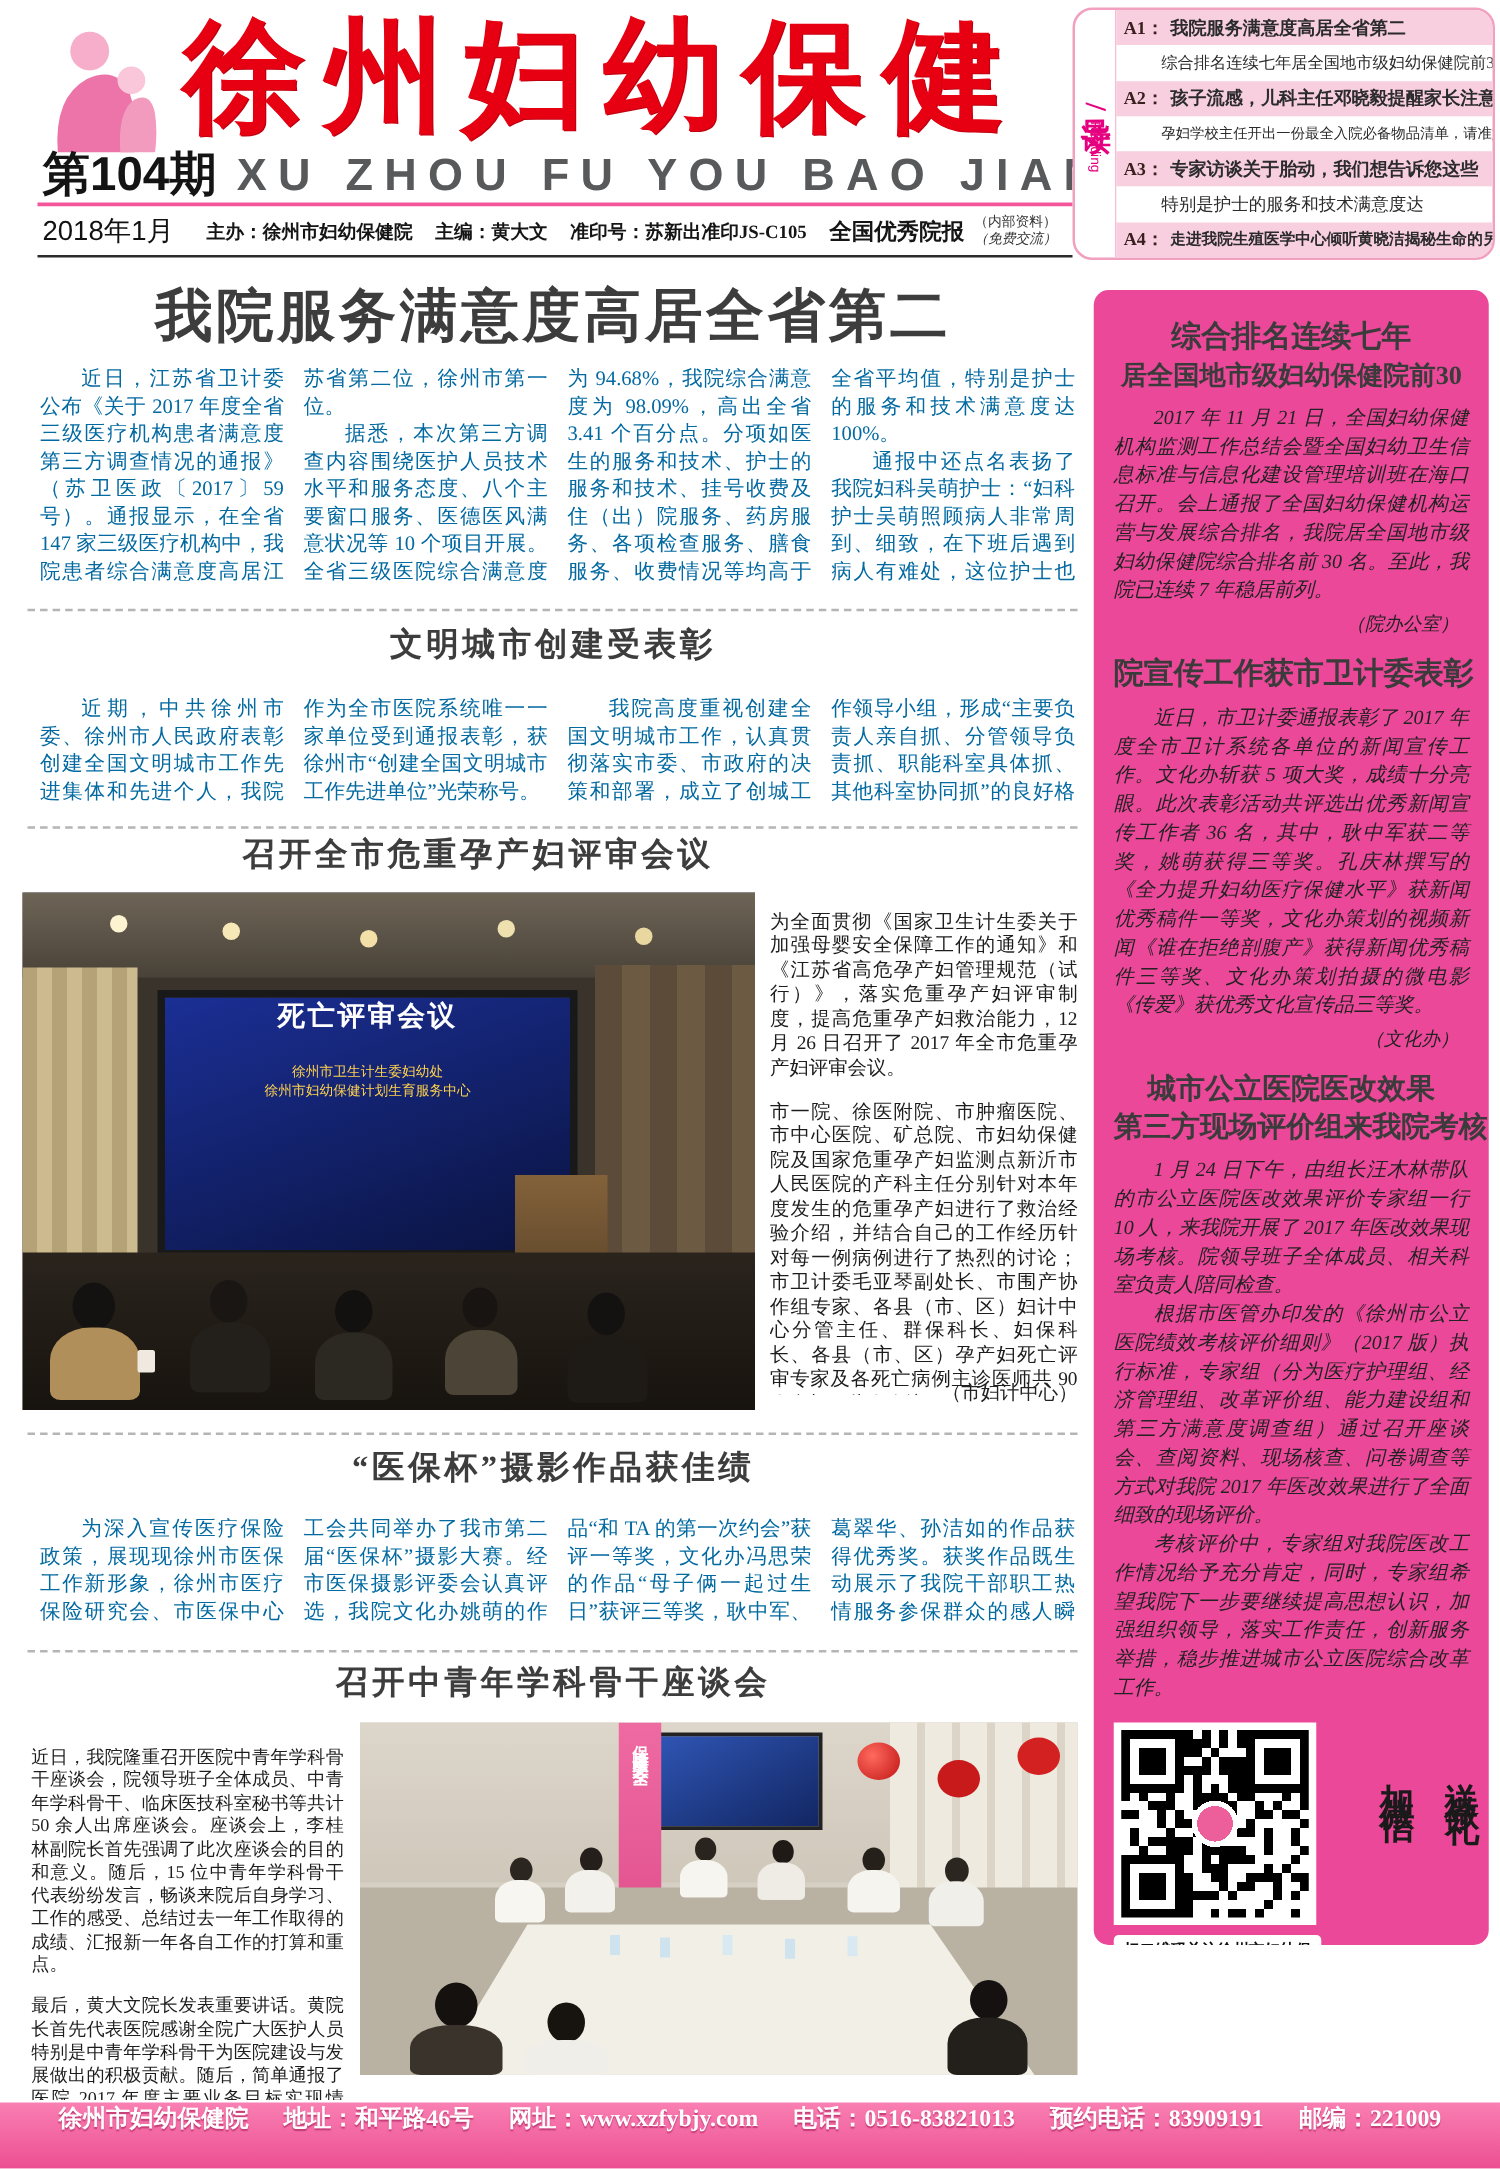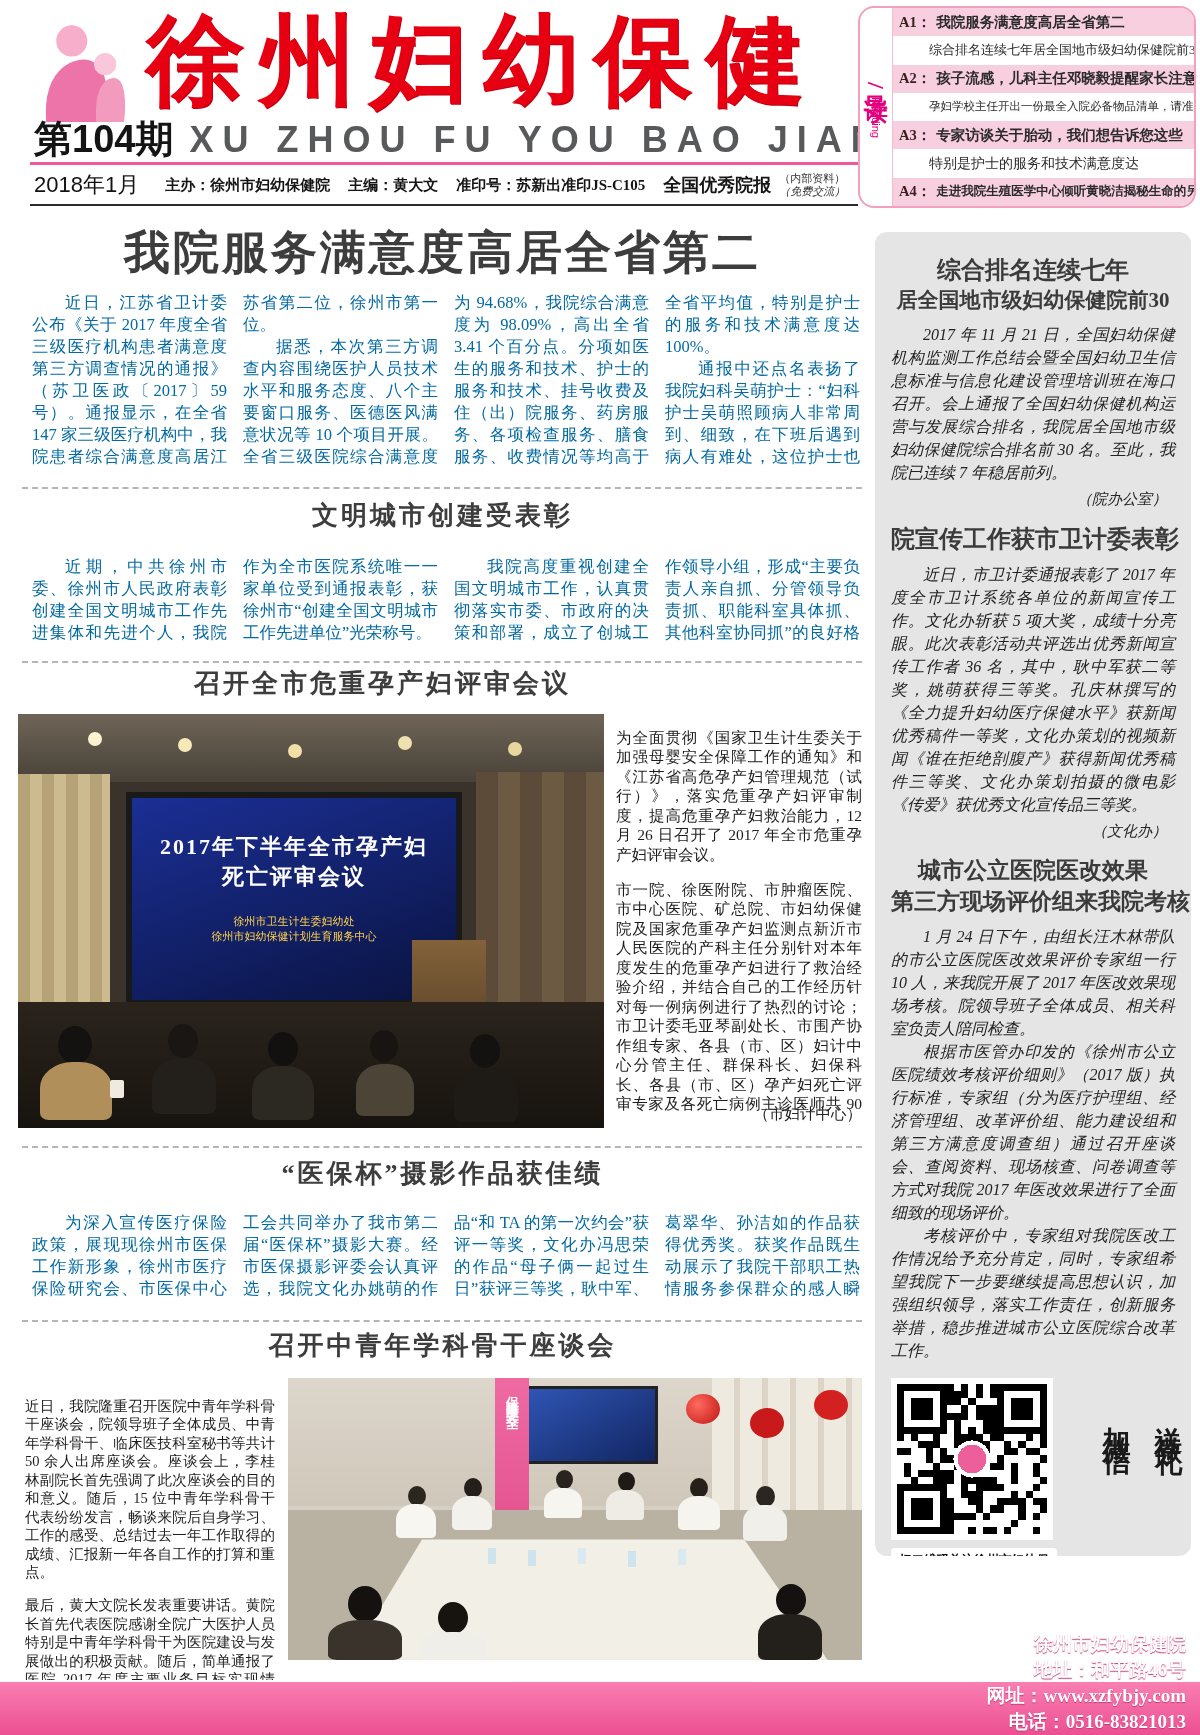--- a/index.html
+++ b/index.html
@@ -43,38 +43,38 @@
   .body-cols p,.body-block p{margin:0;text-indent:2em;}
   .attr{text-align:right;padding-right:4px;}
   .divider{position:absolute;left:22px;width:840px;border-top:2px dashed #b5b5b5;height:0;}
   .side-col{position:absolute;overflow:hidden;text-align:justify;color:#1d1d1d;}
   
   .photo{position:absolute;overflow:hidden;}
   .ph-abs{position:absolute;}
   .person-head{position:absolute;border-radius:50%;}
   .person-body{position:absolute;border-radius:45% 45% 12% 12%;}
   
-  .sidebar{position:absolute;left:875px;top:232px;width:316px;height:1324px;background:#e5e5e5;
+  .sidebar{position:absolute;left:875px;top:232px;width:316px;height:1324px;background:#ec4899;
         border-radius:12px;overflow:hidden;padding:14px 16px;box-sizing:border-box;}
   .sb-h{font-size:24px;font-weight:900;text-align:center;color:#3b3b3b;line-height:1.35;white-space:nowrap;}
   .sb-h2{font-size:21px;font-weight:900;text-align:center;color:#3b3b3b;line-height:1.35;white-space:nowrap;}
   .sb-body{font-size:16px;line-height:23px;font-style:italic;text-align:justify;color:#222;margin-top:8px;}
   .sb-body p{margin:0;text-indent:2em;}
   .sb-attr{font-style:italic;font-size:15px;text-align:right;margin:6px 8px 14px 0;}
   .qr-wrap{display:flex;margin-top:16px;align-items:flex-start;}
   .qr-left{width:170px;}
   .qr-card{width:150px;height:150px;background:#fff;padding:6px;}
   .qr-caption{margin-top:8px;width:162px;background:#fff;border-radius:4px;font-size:12.5px;font-weight:bold;
         text-align:center;padding:4px 2px;color:#111;font-family:"Liberation Sans",sans-serif;}
   .qr-side{display:flex;margin-left:26px;margin-top:26px;}
   .qr-side span{writing-mode:vertical-rl;font-size:28px;font-weight:bold;color:#1a1a1a;letter-spacing:10px;
         margin-left:14px;}
   
   .footer{position:absolute;left:0;top:1682px;width:1200px;height:53px;
-        background:linear-gradient(#f97fb2,#ec4f92);display:flex;align-items:flex-end;justify-content:center;flex-direction:column;}
+        background:linear-gradient(#f97fb2,#ec4f92);display:flex;align-items:flex-start;justify-content:center;}
   .footer span{color:#fff;font-weight:bold;font-size:19px;margin:0 14px;white-space:nowrap;
         text-shadow:0 1px 1px #c23a75;}
 </style>
 </head>
 <body>
 
 <div class="page">
 
   <svg style="position:absolute;left:38px;top:22px;" width="112" height="100" viewBox="0 0 100 90">
     <circle cx="30" cy="17" r="14" fill="#f6aecb"></circle>
@@ -151,21 +151,20 @@
   </div>
   <div class="divider" style="top:661px;"></div>
 
   <div class="headline h-lg" style="top:666px;transform:translateX(-60px);">召开全市危重孕产妇评审会议</div>
   <div class="photo" style="left:18px;top:714px;width:586px;height:414px;background:#3a332c;">
     <div class="ph-abs" style="left:0;top:0;width:100%;height:68px;background:linear-gradient(#6e6557,#494238);"></div>
     <span class="ph-abs" style="left:70px;top:18px;width:14px;height:14px;border-radius:50%;background:#fdf3d0;box-shadow:90px 6px 0 #f7e8b8,200px 12px 0 #f2e0a8,310px 4px 0 #efe0b0,420px 10px 0 #e8d8a0;"></span>
     <div class="ph-abs" style="left:0;top:60px;width:92px;height:246px;background:repeating-linear-gradient(90deg,#b5a276 0 12px,#cdbb90 12px 24px);"></div>
     <div class="ph-abs" style="right:0;top:58px;width:128px;height:262px;background:repeating-linear-gradient(90deg,#5c4b38 0 22px,#6d5a43 22px 44px);"></div>
     <div class="ph-abs" style="left:108px;top:78px;width:336px;height:214px;background:linear-gradient(160deg,#1b2f95,#0a1340);border:6px solid #191919;box-sizing:border-box;text-align:center;color:#fff;">
-      <div style="margin-top:34px;font-size:22px;font-weight:bold;letter-spacing:2px;">2017年下半年全市孕产妇</div>
       <div style="font-size:22px;font-weight:bold;letter-spacing:2px;">死亡评审会议</div>
       <div style="margin-top:22px;font-size:11px;color:#ffd24d;">徐州市卫生计生委妇幼处</div>
       <div style="font-size:11px;color:#ffd24d;">徐州市妇幼保健计划生育服务中心</div>
     </div>
     <div class="ph-abs" style="right:118px;bottom:96px;width:74px;height:92px;background:linear-gradient(#83623a,#5d452a);"></div>
     <div class="ph-abs" style="left:0;bottom:0;width:100%;height:126px;background:linear-gradient(#2a241d,#17130e);"></div>
     <span class="person-head" style="left:40px;bottom:64px;width:34px;height:38px;background:#141210;"></span>
     <span class="person-body" style="left:22px;bottom:8px;width:72px;height:58px;background:#b08f5a;"></span>
     <span class="person-head" style="left:150px;bottom:70px;width:30px;height:34px;background:#191613;"></span>
     <span class="person-body" style="left:134px;bottom:14px;width:64px;height:56px;background:#23201b;"></span>

